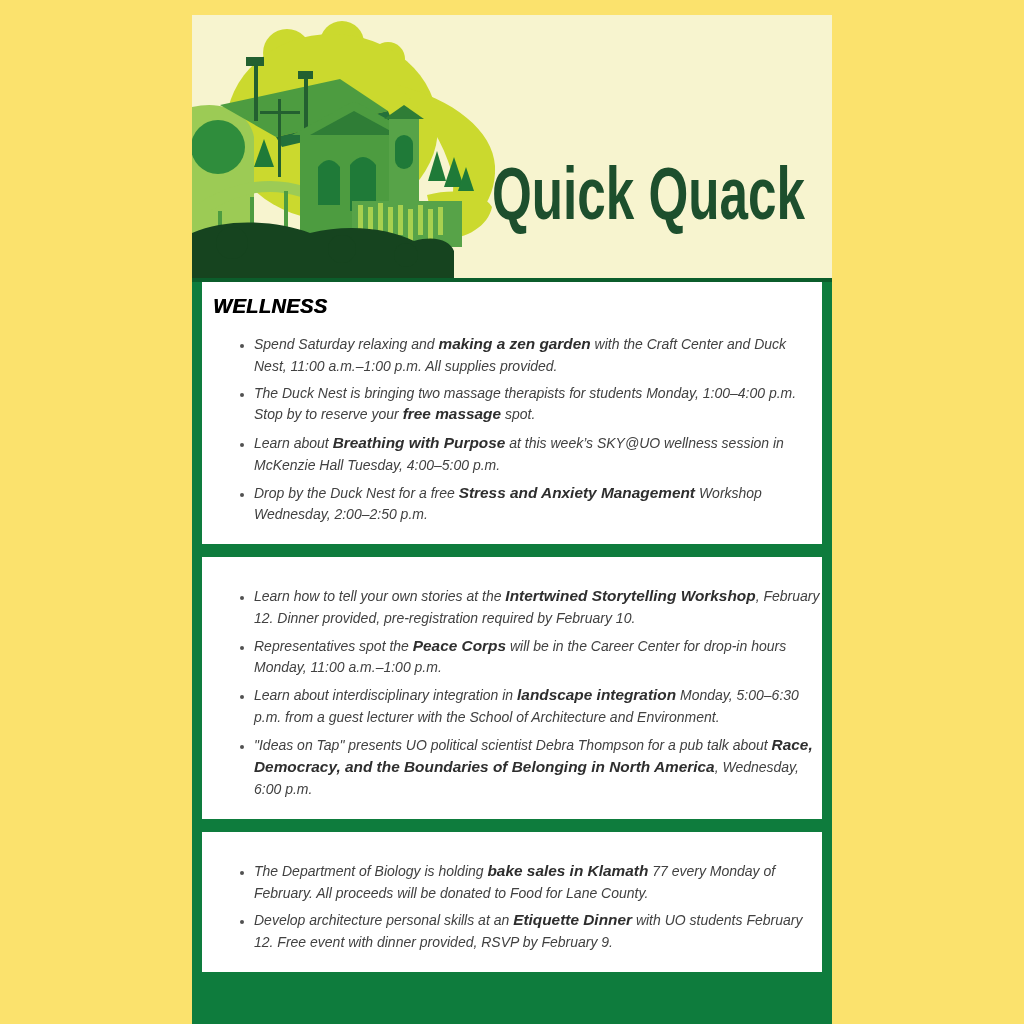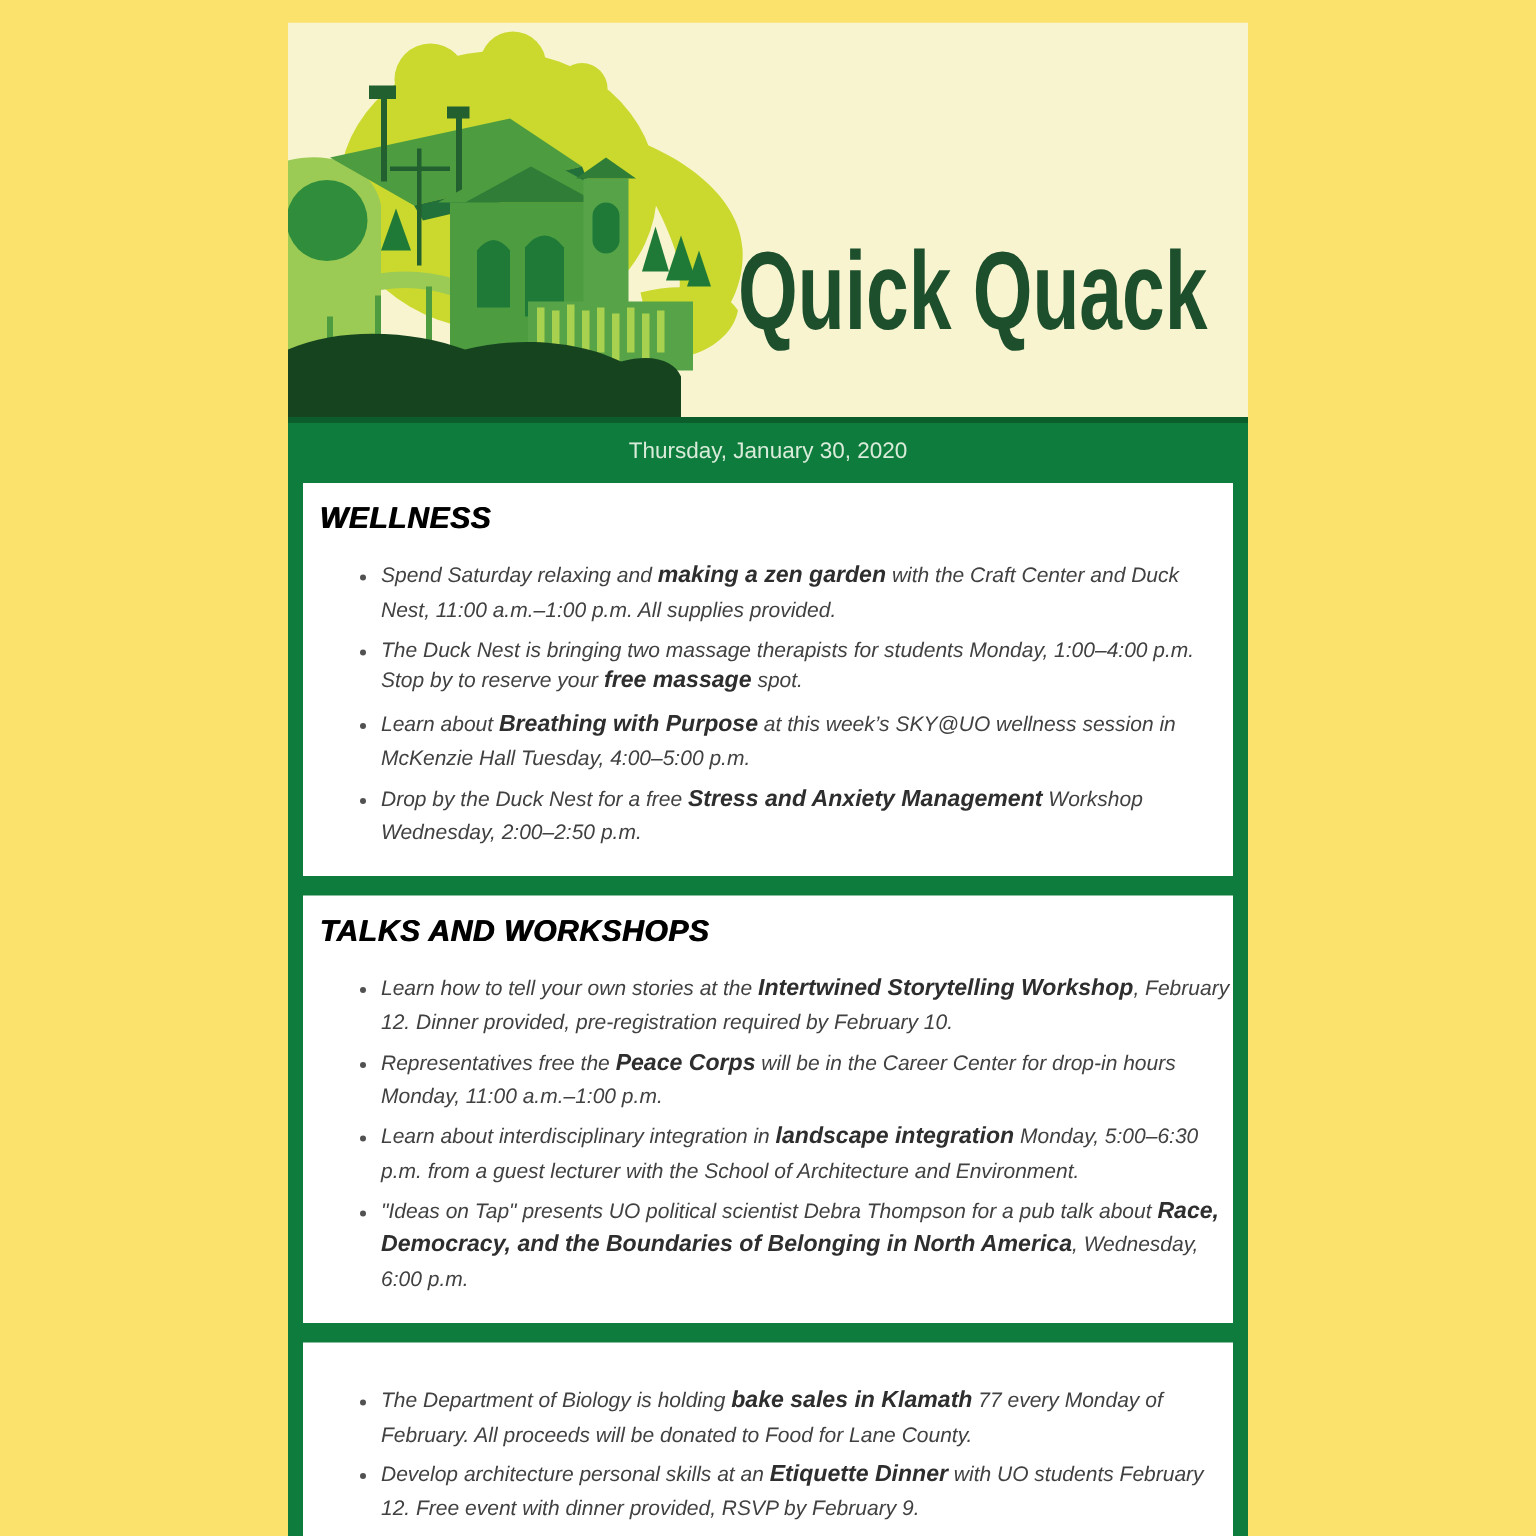--- a/index.html
+++ b/index.html
@@ -114,36 +114,34 @@
       <circle cx="150" cy="234" r="14"></circle>
       <circle cx="214" cy="240" r="12"></circle>
     </g>
 
     <text x="300" y="204" font-size="74" font-weight="bold" fill="#1d4f2d" textLength="313" lengthAdjust="spacingAndGlyphs" font-family="&quot;Liberation Sans&quot;, sans-serif">Quick Quack</text>
   </svg>
 
   <div class="divider"></div>
 
   <div class="green-section">
-    <div class="date-bar">Thursday, January 30, 2020</div>
     <div>
         <section class="card">
           <h2 class="card-title">WELLNESS</h2>
           <ul class="items">
             <li><span>Spend Saturday relaxing and </span><strong>making a zen garden</strong><span> with the Craft Center and Duck Nest, 11:00 a.m.–1:00 p.m. All supplies provided.</span></li>
             <li><span>The Duck Nest is bringing two massage therapists for students Monday, 1:00–4:00 p.m. Stop by to reserve your </span><strong>free massage</strong><span> spot.</span></li>
             <li><span>Learn about </span><strong>Breathing with Purpose</strong><span> at this week’s SKY@UO wellness session in McKenzie Hall Tuesday, 4:00–5:00 p.m.</span></li>
             <li><span>Drop by the Duck Nest for a free </span><strong>Stress and Anxiety Management</strong><span> Workshop Wednesday, 2:00–2:50 p.m.</span></li>
           </ul>
         </section>
         <section class="card">
-          <h2 class="card-title">TALKS AND WORKSHOPS</h2>
           <ul class="items">
             <li><span>Learn how to tell your own stories at the </span><strong>Intertwined Storytelling Workshop</strong><span>, February 12. Dinner provided, pre-registration required by February 10.</span></li>
-            <li><span>Representatives free the </span><strong>Peace Corps</strong><span> will be in the Career Center for drop-in hours Monday, 11:00 a.m.–1:00 p.m.</span></li>
+            <li><span>Representatives spot the </span><strong>Peace Corps</strong><span> will be in the Career Center for drop-in hours Monday, 11:00 a.m.–1:00 p.m.</span></li>
             <li><span>Learn about interdisciplinary integration in </span><strong>landscape integration</strong><span> Monday, 5:00–6:30 p.m. from a guest lecturer with the School of Architecture and Environment.</span></li>
             <li><span>"Ideas on Tap" presents UO political scientist Debra Thompson for a pub talk about </span><strong>Race, Democracy, and the Boundaries of Belonging in North America</strong><span>, Wednesday, 6:00 p.m.</span></li>
           </ul>
         </section>
         <section class="card">
           <ul class="items">
             <li><span>The Department of Biology is holding </span><strong>bake sales in Klamath</strong><span> 77 every Monday of February. All proceeds will be donated to Food for Lane County.</span></li>
             <li><span>Develop architecture personal skills at an </span><strong>Etiquette Dinner</strong><span> with UO students February 12. Free event with dinner provided, RSVP by February 9.</span></li>
           </ul>
         </section>

